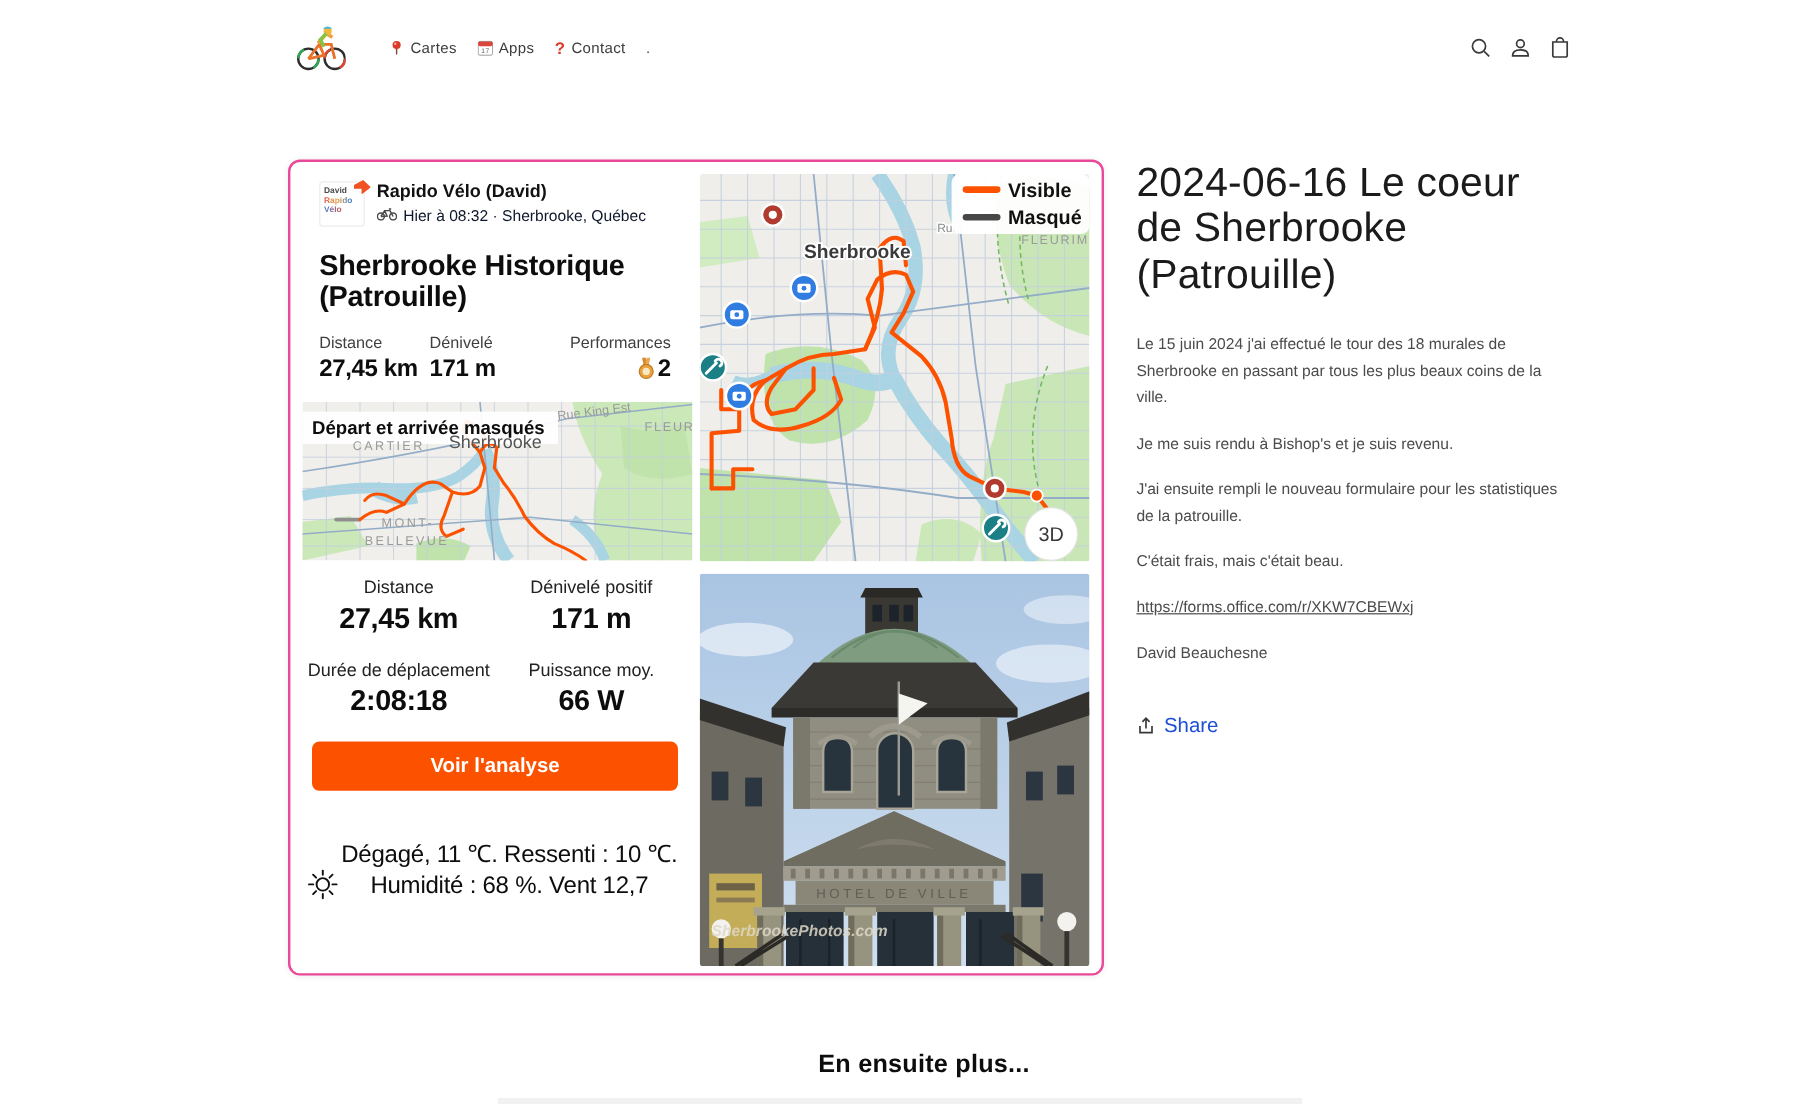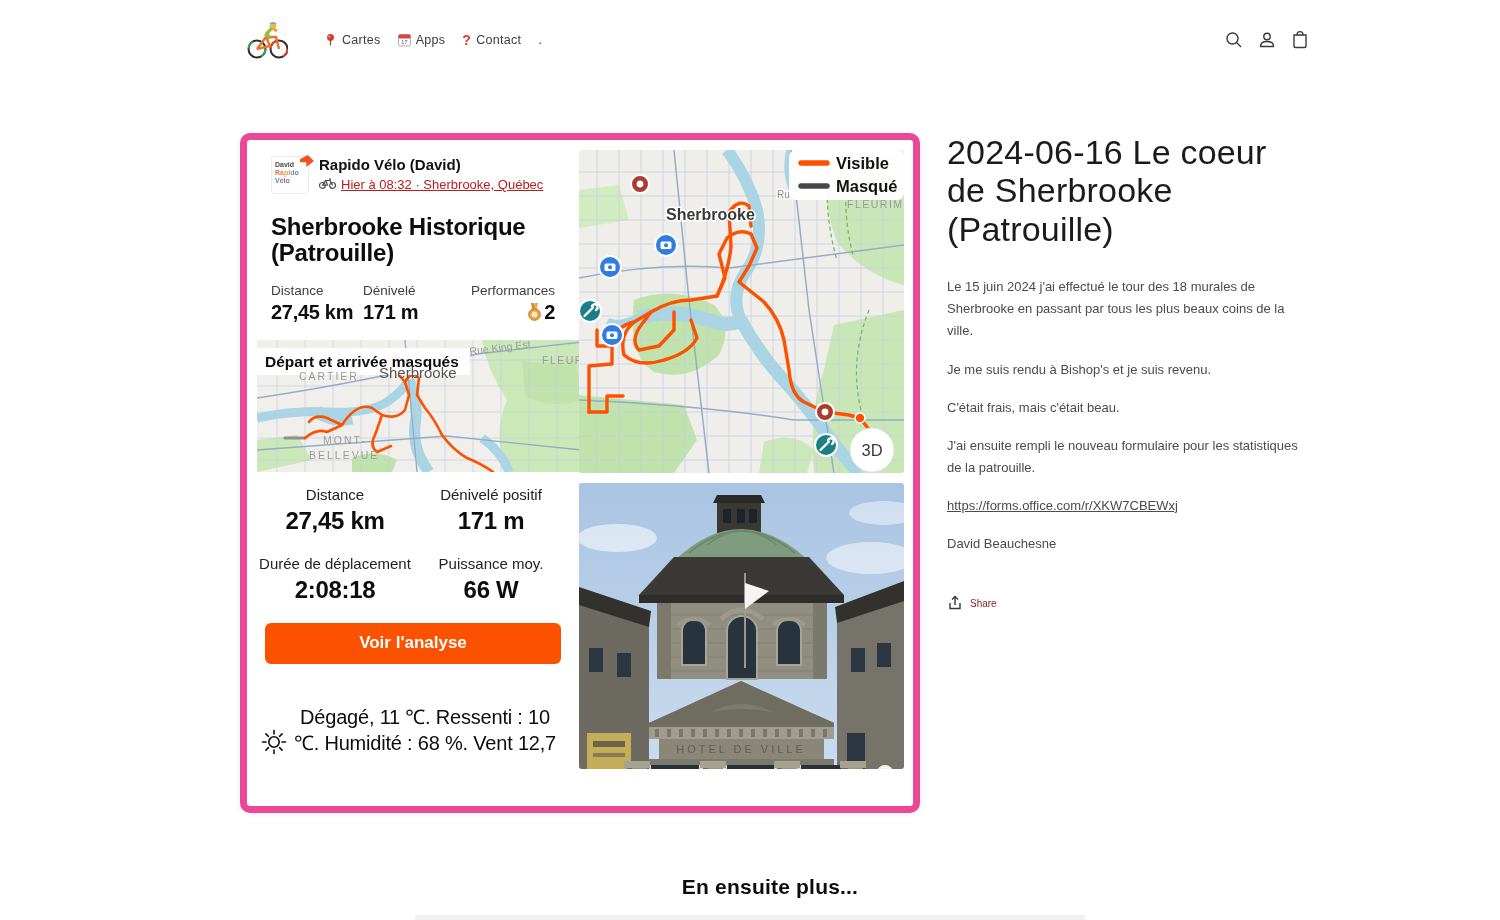--- a/index.html
+++ b/index.html
@@ -17,38 +17,38 @@
   .nav-item .mini-icon { width:13px; height:14px; display:inline-block; }
   .q-icon { color:#d93a2b; font-weight:bold; font-size:14px; }
   .header-icons { margin-left:auto; display:flex; gap:13px; align-items:center; }
   .hicon { width:20px; height:20px; cursor:pointer; }
   .hicon svg { width:100%; height:100%; stroke:#3a3a3a; fill:none; stroke-width:1.4; }
 
   
   main { display:flex; gap:27px; margin:53px 0 0 240px; align-items:flex-start; }
 
   .embed-card {
-    width:680px; height:680px; border:7px solid #ec4899; border-radius:10px;
+    width:680px; height:680px; border:2px solid #ec4899; border-radius:10px;
     box-shadow:0 1px 6px rgba(0,0,0,.07); padding:10px; display:flex; gap:10px; background:#fff;
   }
   .card-col { width:325px; position:relative; }
 
   
   .card-head { display:flex; gap:10px; padding:6px 4px 0 14px; }
   .avatar {
     width:38px; height:38px; border:1px solid #ececec; border-radius:3px; position:relative;
     font-size:7px; line-height:8px; padding:4px 0 0 3px; font-weight:bold; cursor:pointer; background:#fff;
   }
   .avatar .a1 { color:#4a4a4a; display:block; }
   .avatar .a2 { display:block; background:linear-gradient(90deg,#e04f3f,#e8a13b,#3f7fd1,#51a44f); -webkit-background-clip:text; background-clip:text; color:transparent; }
   .avatar .a3 { display:block; background:linear-gradient(90deg,#3f7fd1,#e04f3f,#d8b23c); -webkit-background-clip:text; background-clip:text; color:transparent; }
   .avatar .arrow { position:absolute; top:-2px; right:-6px; width:14px; height:12px;
     background:#f05222; clip-path:polygon(0 35%, 55% 0, 100% 50%, 45% 100%, 45% 60%, 0 60%); }
   .athlete-name { font-size:15px; font-weight:bold; color:#111; cursor:pointer; }
-  .athlete-meta { font-size:13px; color:#b91c1c; margin-top:4px; display:flex; align-items:center; gap:5px;text-decoration:underline; }
+  .athlete-meta { font-size:13px; color:#0f172a; margin-top:4px; display:flex; align-items:center; gap:5px; }
   .bike-ic svg { width:17px; height:11px; stroke:#4a4a4a; fill:none; stroke-width:1.2; }
 
   .activity-title { font-size:24px; font-weight:bold; color:#0d0d0d; line-height:1.1; padding:0 14px; margin-top:20px; letter-spacing:-.2px; }
 
   .top-stats { display:flex; padding:0 14px; margin-top:16px; }
   .ts { }
   .ts .lbl { font-size:13.5px; color:#3f3f3f; }
   .ts .val { font-size:20px; font-weight:bold; color:#0d0d0d; margin-top:3px; letter-spacing:-.3px; }
   .ts-dist { width:92px; }
   .ts-elev { flex:1; }
@@ -67,29 +67,29 @@
     background:#fc5200; color:#fff; font-size:17px; font-weight:bold; font-family:"Liberation Sans",sans-serif; cursor:pointer;
   }
 
   .weather { position:relative; margin-top:40px; padding:0 8px 0 32px; text-align:center;
     font-size:20px; line-height:1.3; color:#0d0d0d; letter-spacing:-.2px; }
   .sun-ic { position:absolute; left:4px; bottom:1px; width:26px; height:26px; }
   .sun-ic svg { stroke:#111; fill:none; stroke-width:1.6; }
 
   
   .big-map { width:325px; height:323px; border-radius:3px; overflow:hidden; cursor:pointer; }
-  .photo { width:325px; height:286px; border-radius:3px; overflow:hidden; margin-top:10px; }
+  .photo { width:325px; height:327px; border-radius:3px; overflow:hidden; margin-top:10px; }
   .big-map svg, .photo svg { display:block; }
 
   
   .article { width:360px; padding-top:0; }
   .article h1 { margin:0 0 28px; font-size:34px; font-weight:500; line-height:1.13; color:#1c1b1b; letter-spacing:.2px; }
   .article p { margin:0 0 16px; font-size:13px; line-height:1.7; color:#4b4b4b; }
   .article a { color:#4b4b4b; text-decoration:underline; cursor:pointer; }
-  .share-row { margin-top:40px; display:flex; align-items:center; gap:7px; font-size:10px; color:#7f1d1d; cursor:pointer; }
+  .share-row { margin-top:40px; display:flex; align-items:center; gap:7px; font-size:17px; color:#1d4ed8; cursor:pointer; }
   .share-row svg { width:16px; height:16px; stroke:#383838; fill:none; stroke-width:1.4; }
 
   
   .more-wrap { width:1060px; margin:62px 0 0 240px; text-align:center; }
   .more-title { font-size:21px; font-weight:600; color:#0d0d0d; letter-spacing:.2px; }
   .bottom-strip { position:absolute; bottom:0; left:415px; width:670px; height:5px; background:#f1f1f1; }
 
   svg text { font-family:"Liberation Sans", sans-serif; }
 </style>
 </head>
@@ -500,22 +500,22 @@
           <text x="10" y="302" font-size="13" font-style="italic" font-weight="bold" fill="#ded8c8" opacity="0.85">SherbrookePhotos.com</text>
         </svg>
       </div>
     </div>
   </section>
 
   <article class="article">
     <h1>2024-06-16 Le coeur de Sherbrooke (Patrouille)</h1>
     <p>Le 15 juin 2024 j'ai effectué le tour des 18 murales de Sherbrooke en passant par tous les plus beaux coins de la ville.</p>
     <p>Je me suis rendu à Bishop's et je suis revenu.</p>
+    <p>J'ai ensuite rempli le nouveau formulaire pour les statistiques de la patrouille.</p>
     <p>C'était frais, mais c'était beau.</p>
-    <p>J'ai ensuite rempli le nouveau formulaire pour les statistiques de la patrouille.</p>
     <p><a>https://forms.office.com/r/XKW7CBEWxj</a></p>
     <p>David Beauchesne</p>
     <div class="share-row">
       <svg viewBox="0 0 16 16">
           <path d="M8,10 V2 M5,4.5 L8,1.5 L11,4.5 M3,8 v5.5 h10 V8"></path>
         </svg>
       <span>Share</span>
     </div>
   </article>
 </main>

